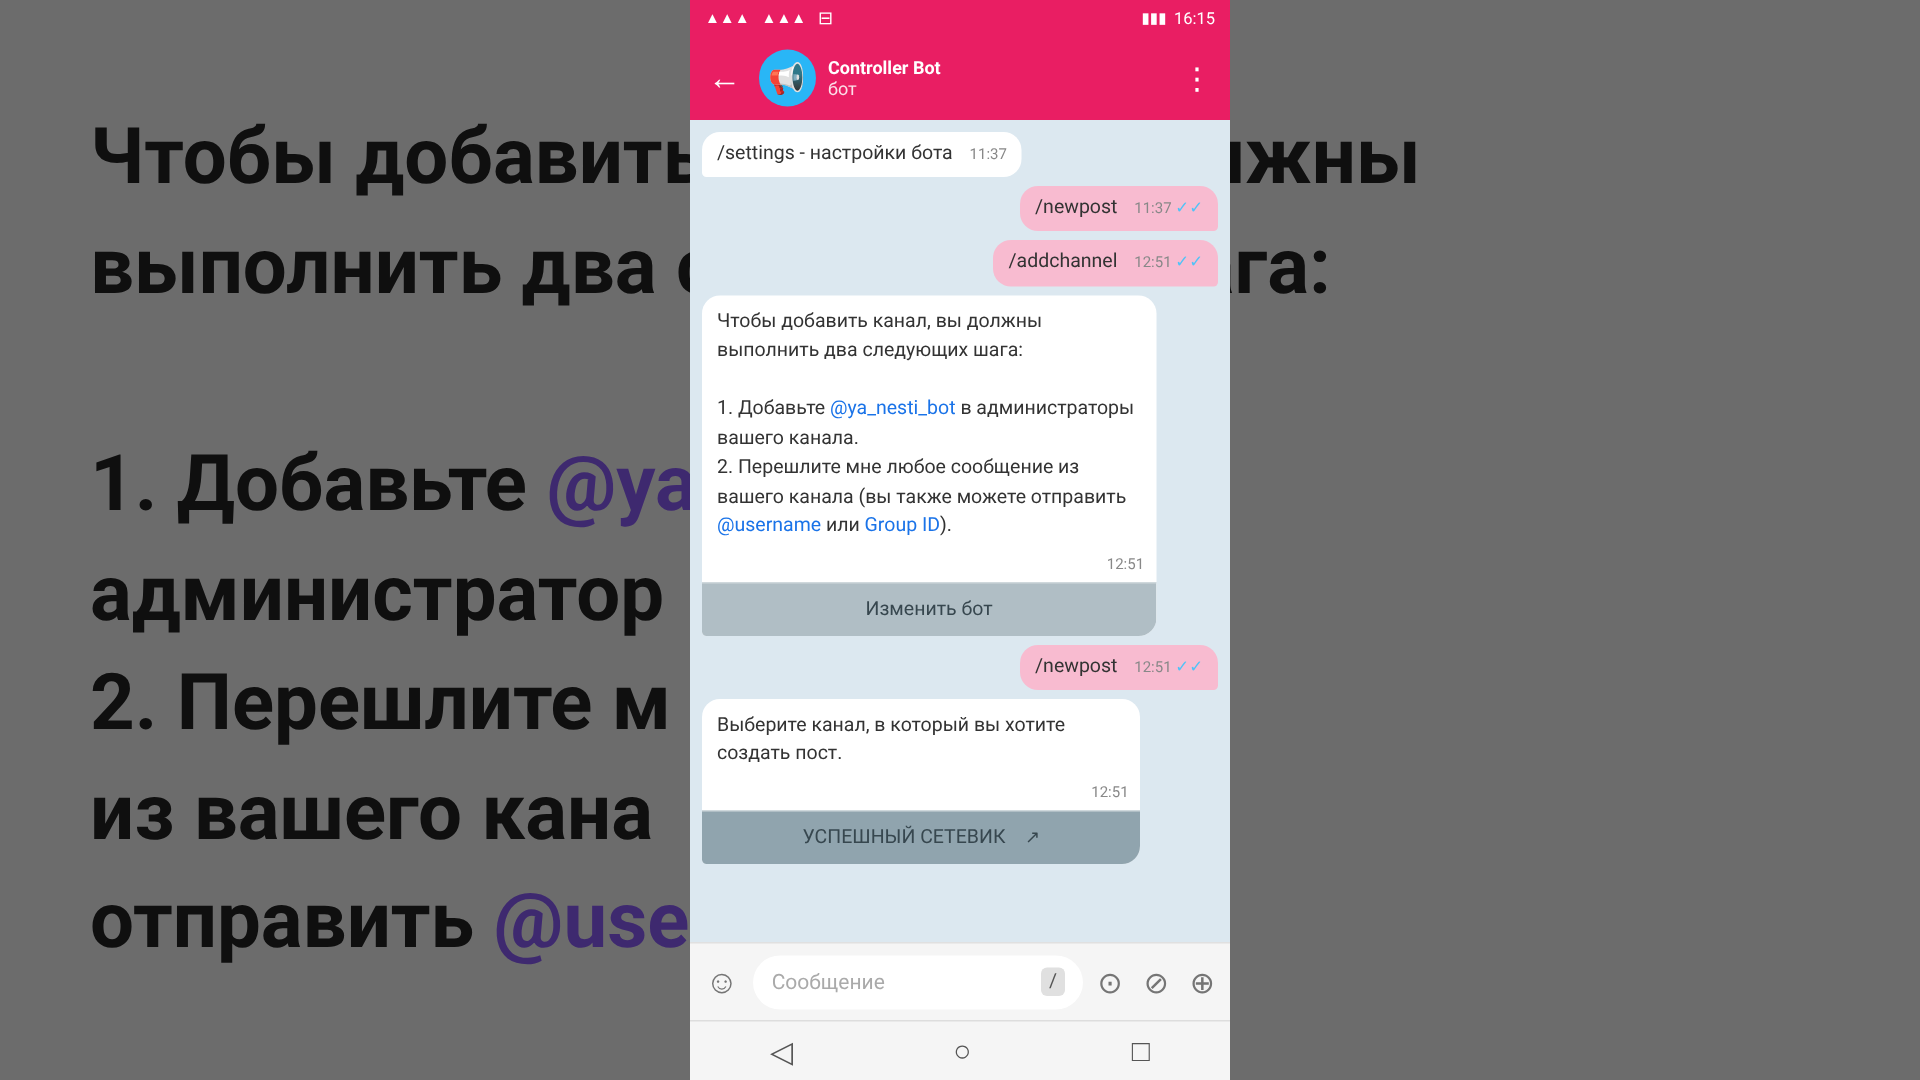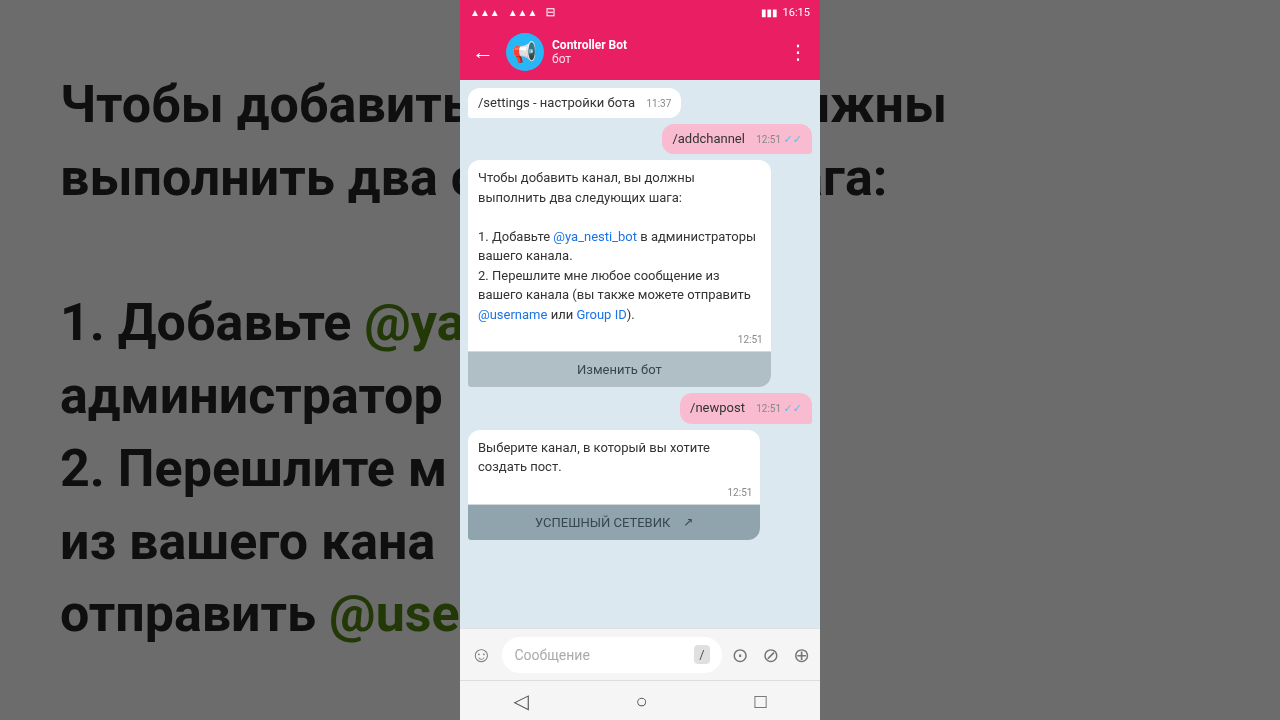--- a/index.html
+++ b/index.html
@@ -28,21 +28,21 @@
       font-size: 52px;
       font-weight: bold;
       color: #222;
       line-height: 1.4;
       padding: 40px 60px;
       text-align: left;
       width: 100%;
     }
 
     .bg-text .highlight {
-      color: #4d7c0f;
+      color: #8b5cf6;
     }
 
     
     .overlay-left {
       position: absolute;
       top: 0; left: 0;
       width: 460px;
       height: 720px;
       background: rgba(0,0,0,0.55);
       z-index: 1;
@@ -333,20 +333,26 @@
 
   <div class="chat-area">
 
     <div class="msg-row received">
       <div class="bubble received">
         <span>/settings - настройки бота</span>
         <span class="time">11:37</span>
       </div>
     </div>
 
+    <div class="msg-row sent">
+      <div class="bubble sent">
+        <span>/newpost</span>
+        <span class="time">11:37 <span class="tick">✓✓</span></span>
+      </div>
+    </div>
 
     <div class="msg-row sent">
       <div class="bubble sent">
         <span>/addchannel</span>
         <span class="time">12:51 <span class="tick">✓✓</span></span>
       </div>
     </div>
 
     <div class="msg-row received">
       <div class="bot-message-block">

